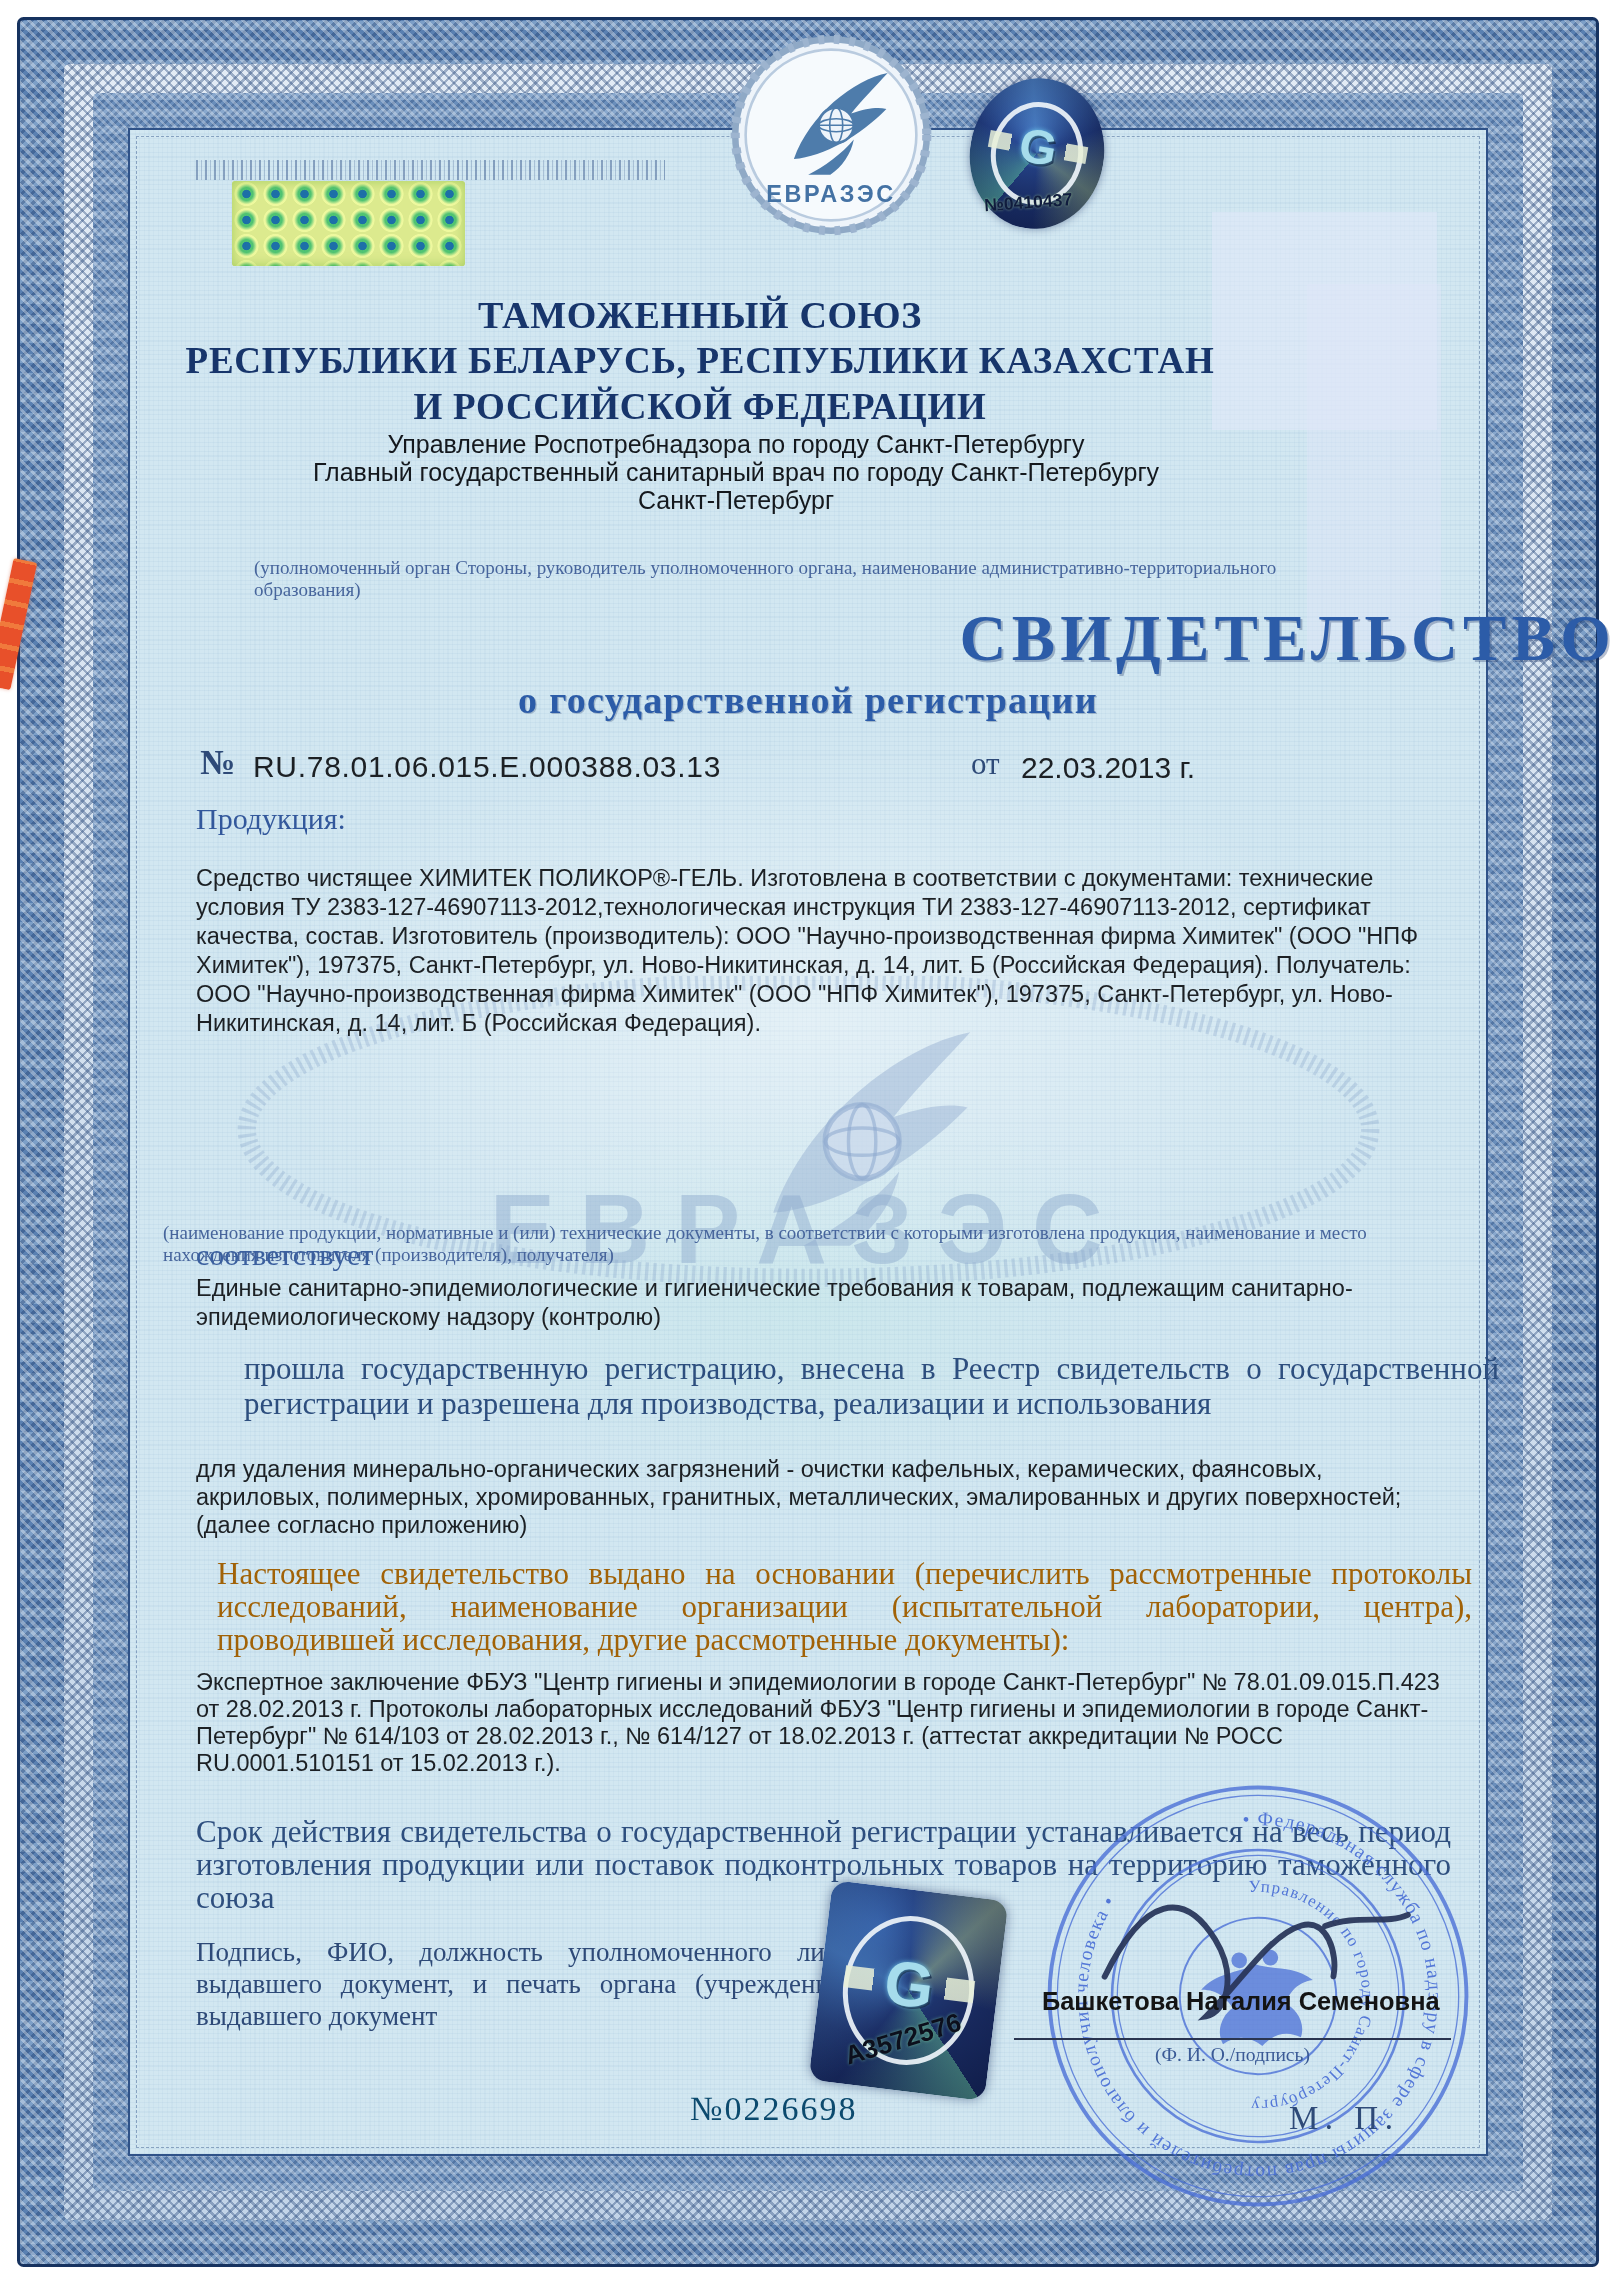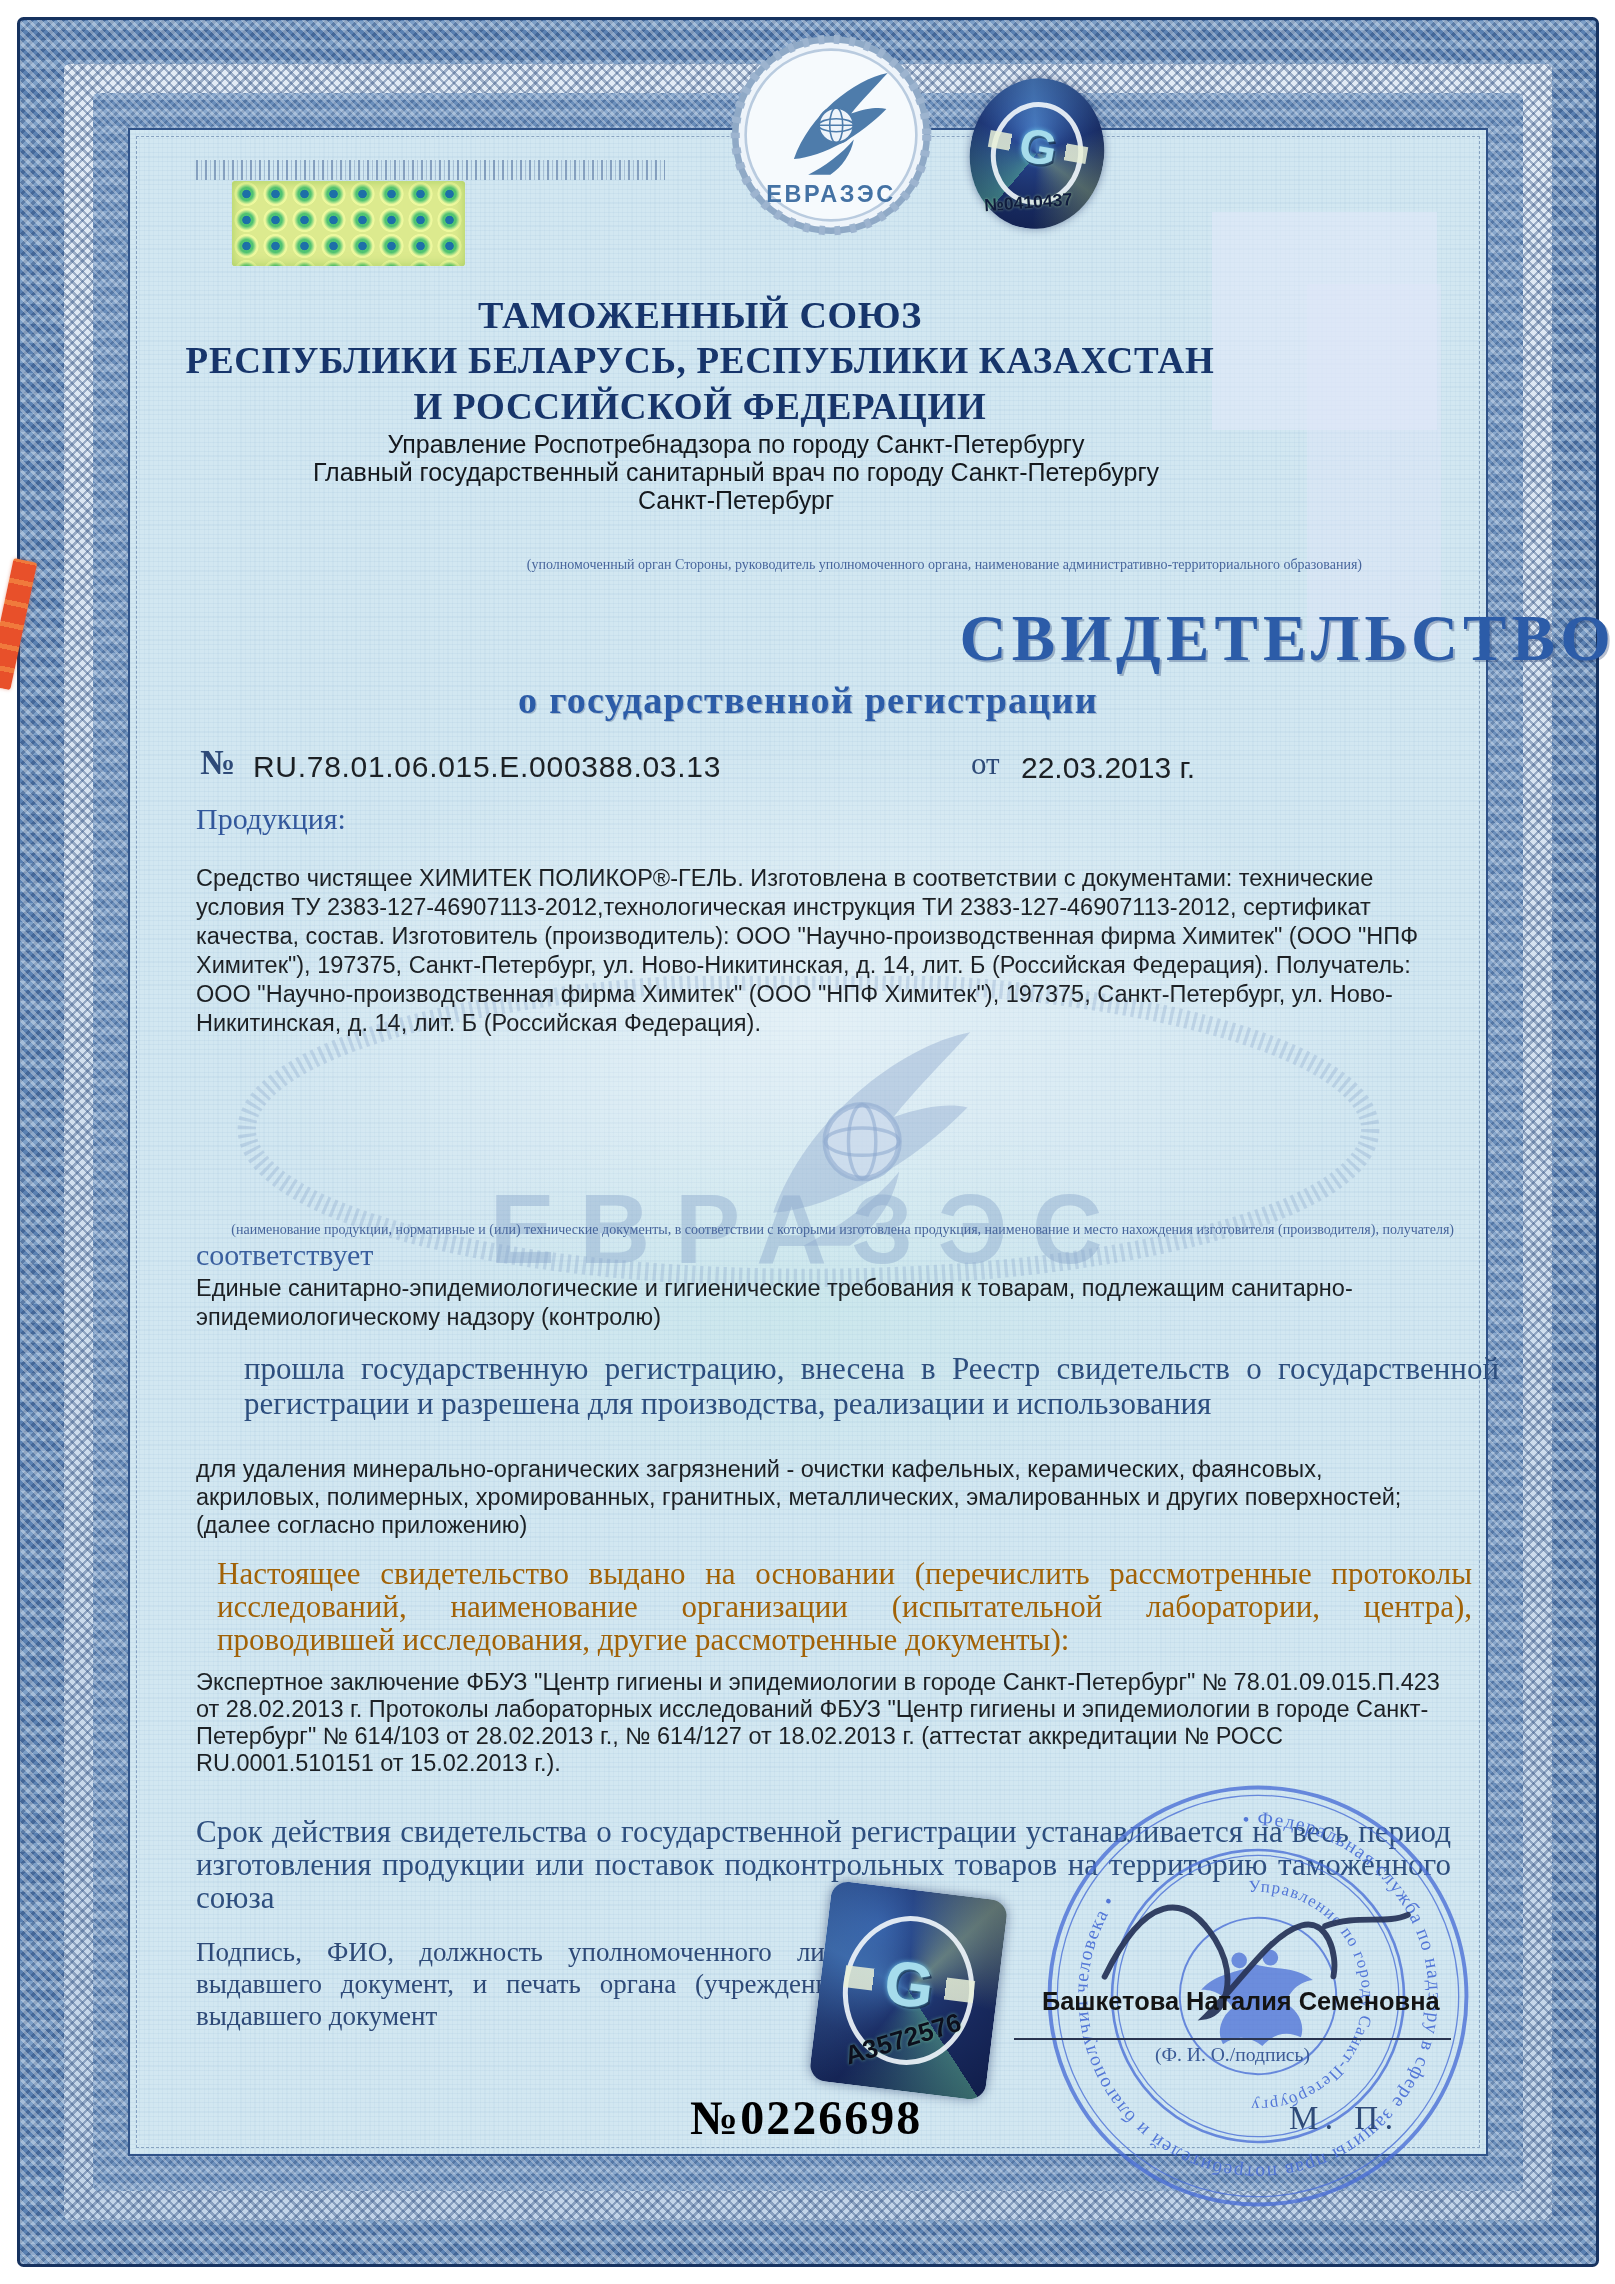--- a/index.html
+++ b/index.html
@@ -76,21 +76,21 @@
     text-shadow:0 0 3.3px rgba(140,230,170,.6);}
 
   
   .hline{left:0;width:1400px;text-align:center;color:#17356b;font-weight:bold;letter-spacing:0.7px;}
   .u1{top:293px;font-size:38px;}
   .u2{top:339px;font-size:37px;}
   .u3{top:385px;font-size:37px;}
   .aline{left:0;width:1472px;text-align:center;color:#14181d;font-weight:500;
     font-family:"Liberation Sans","DejaVu Sans",sans-serif;font-size:25px;}
   .a1{top:430px;} .a2{top:458px;} .a3{top:486px;}
-  .capt{color:#47659c;font-size:14px;text-align:right;}
+  .capt{color:#47659c;font-size:19px;text-align:left;}
   .capt1{left:254px;top:557px;width:1108px;}
   .title{left:0;top:601px;width:1616px;text-align:right;color:#2c5ca8;font-weight:bold;
     font-size:65px;letter-spacing:5.2px;text-shadow:2px 2px 0 rgba(22,46,96,.30);}
   .subtitle{left:0;top:678px;width:1616px;text-align:center;color:#2c5ca8;font-weight:bold;
     font-size:38px;letter-spacing:1.3px;text-shadow:1.3px 1.3px 0 rgba(22,46,96,.25);}
 
   
   .numlabel{left:200px;top:743px;font-size:35px;color:#2e4a78;font-weight:bold;}
   .numval{left:253px;top:750px;font-size:30px;color:#1c2024;font-family:"Liberation Sans","DejaVu Sans",sans-serif;letter-spacing:0.7px;}
   .datelabel{left:971px;top:746px;font-size:31px;color:#2e4a78;}
@@ -110,21 +110,21 @@
 
   
   .watermark{left:222px;top:976px;width:1173px;height:313px;pointer-events:none;}
 
   
   .stamp{left:1030px;top:1768px;width:456px;height:456px;transform:rotate(-5deg);opacity:.93;}
   .name{left:1042px;top:1987px;font-size:25.4px;font-weight:600;color:#141414;
     font-family:"Liberation Sans","DejaVu Sans",sans-serif;}
   .sig-line{left:1014px;top:2038px;width:437px;height:0;border-top:2px solid #2a3550;}
   .fio{left:1014px;top:2044px;width:437px;text-align:center;font-size:19.6px;color:#3a5a96;}
-  .serial{left:690px;top:2090px;font-size:48px;font-weight:700;color:#000000;letter-spacing:2px;}
+  .serial{left:690px;top:2090px;font-size:34px;font-weight:400;color:#0c4a6e;letter-spacing:2px;}
   .mp{left:1289px;top:2100px;font-size:33px;color:#2e4a78;letter-spacing:6.5px;}
   .z2{z-index:2;} .z3{z-index:3;} .z1{z-index:1;}
 </style>
 </head>
 <body>
 
 <div class="page">
 
   <div class="band-outer"></div>
   <div class="band-mid"></div>

